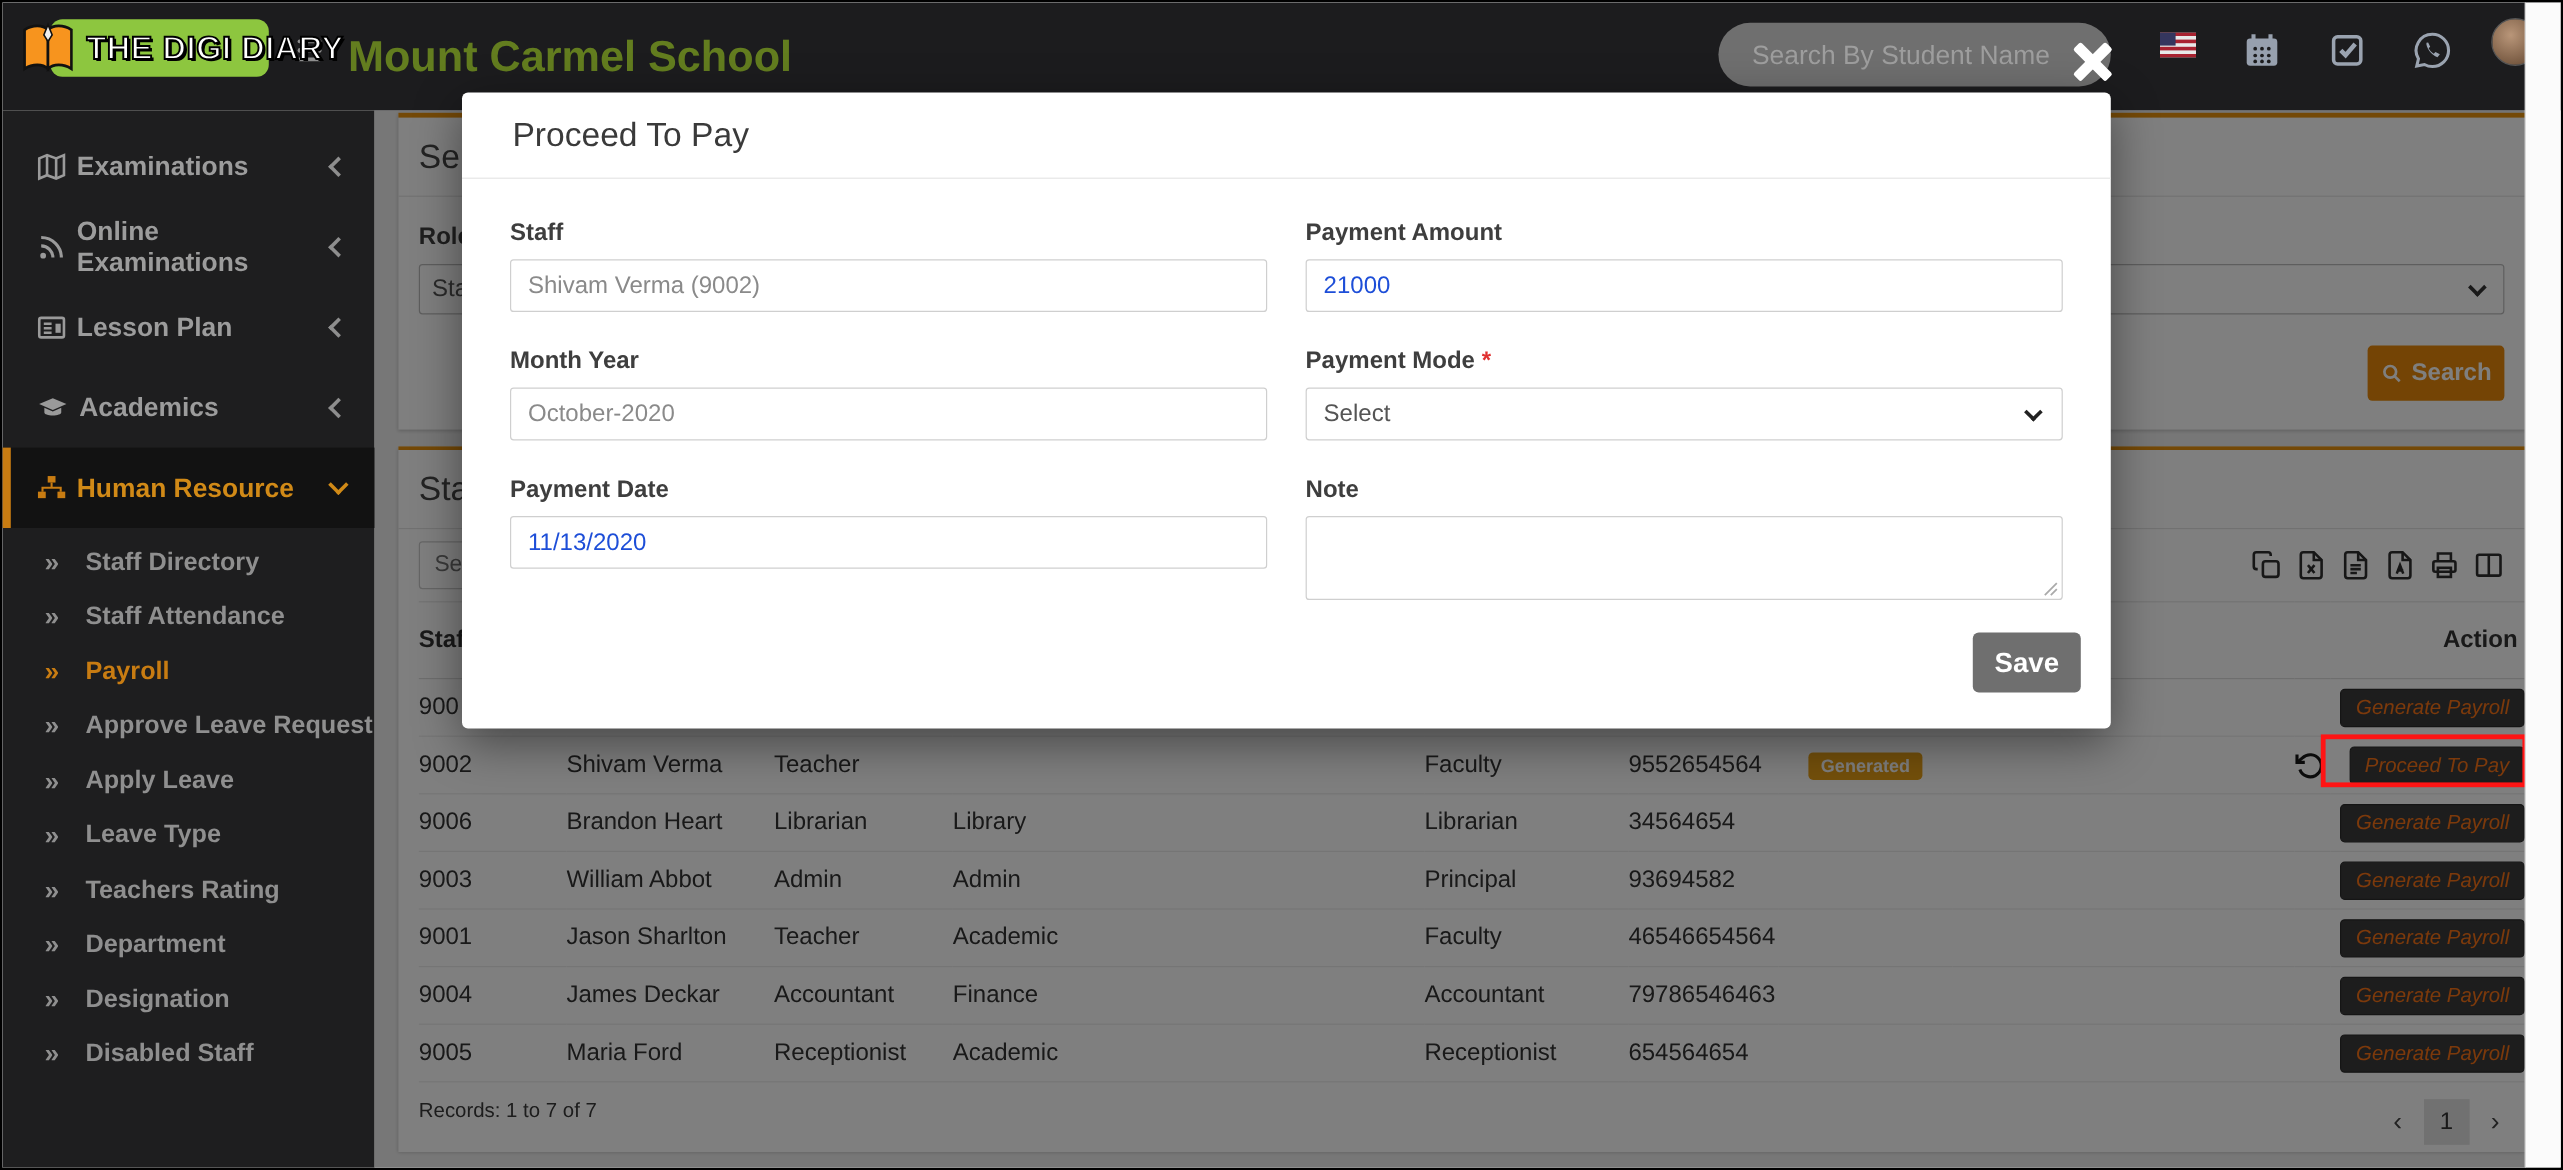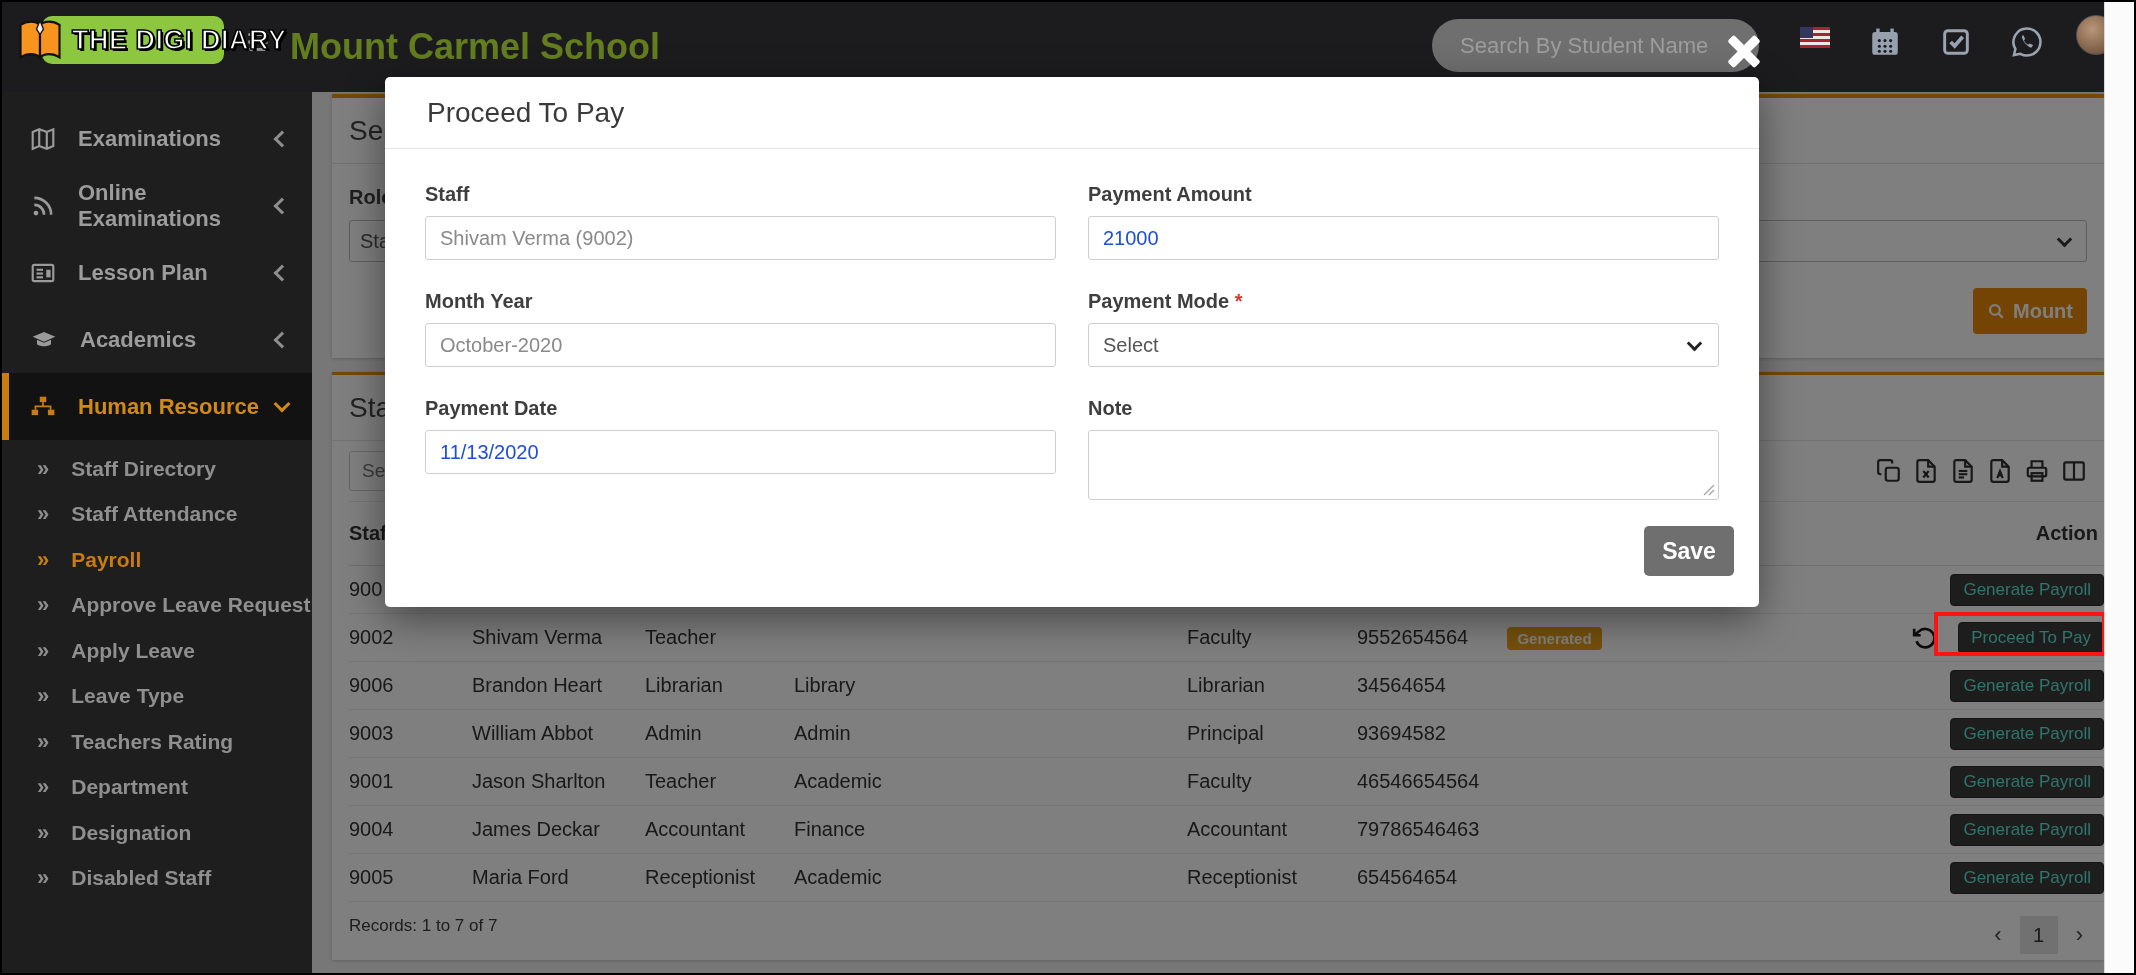--- a/index.html
+++ b/index.html
@@ -22,21 +22,21 @@
   .avatar{position:absolute;left:2074px;top:13px;width:40px;height:40px;border-radius:50%;background:radial-gradient(circle at 40% 35%,#b99679,#7a5c44 70%,#4d382a);border:1px solid #555;cursor:pointer;}
 
   
   .sidebar{position:absolute;left:0;top:90px;width:310px;height:885px;background:#1e1e1f;z-index:10;color:#9c9c9c;}
   .session-block{padding:8px 0 0 25px;border-bottom:1px solid #0c0c0c;height:73px;}
   .session-line{font-size:20px;font-weight:bold;color:#9a9a9a;line-height:30px;}
   .quick-row{display:flex;align-items:center;justify-content:space-between;padding-right:26px;}
   .grid-icon{cursor:pointer;}
   .nav{margin-top:13px;}
   .nav-item{height:67px;display:flex;align-items:center;padding:0 24px 0 28px;cursor:pointer;}
-  .nav-item .lbl{font-size:22px;font-weight:bold;margin-left:22px;flex:1;}
+  .nav-item .lbl{font-size:22px;font-weight:bold;margin-left:8px;flex:1;}
   .nav-item.active{background:#121212;border-left:7px solid #c87c12;padding-left:21px;}
   .nav-item.active .lbl{color:#d18a17;}
   .chev{width:12px;height:12px;border-left:3px solid #8e8e8e;border-bottom:3px solid #8e8e8e;transform:rotate(45deg);}
   .chev.down{border-color:#d18a17;transform:rotate(-45deg);margin-top:-6px;}
   .submenu{list-style:none;margin:0;padding:6px 0 0 0;}
   .submenu li{height:45.5px;display:flex;align-items:center;padding-left:35px;font-size:21px;font-weight:bold;color:#8f8f8f;cursor:pointer;}
   .submenu li .dbl{color:#8f8f8f;margin-right:22px;font-size:22px;}
   .submenu li.active, .submenu li.active .dbl{color:#c87c12;}
 
   
@@ -56,21 +56,21 @@
   .export-icons{display:flex;gap:11px;align-items:center;}
   .export-icons svg{cursor:pointer;}
 
   table.staff{border-collapse:collapse;table-layout:fixed;width:1755px;margin:0 17px;}
   .staff thead th{height:64px;border-top:1px solid #e6e6e6;border-bottom:1px solid #dcdcdc;font-size:20px;font-weight:bold;color:#333;text-align:left;padding:0;}
   .staff thead th.act{text-align:right;padding-right:6px;}
   .staff td{height:48px;border-bottom:1px solid #ebebeb;font-size:20px;color:#333;padding:0;white-space:nowrap;overflow:hidden;}
   .badge{display:inline-block;background:#e9a117;color:#fff;font-size:15px;font-weight:bold;padding:3px 10px;border-radius:4px;}
   .statuscell{text-align:center;}
   .actioncell{text-align:right;}
-  .dark-btn{display:inline-block;background:#3b3b3b;color:#5eead4;border:1px solid #2a2a2a;border-radius:4px;font-size:17px;padding:5px 12px;cursor:pointer;white-space:nowrap;}
+  .dark-btn{display:inline-block;background:#3b3b3b;color:#f97316;border:1px solid #2a2a2a;border-radius:4px;font-size:17px;padding:5px 12px;cursor:pointer;white-space:nowrap;font-style:italic;}
   .undocell svg{cursor:pointer;vertical-align:middle;}
 
   .table-footer{display:flex;justify-content:space-between;align-items:flex-start;padding:14px 17px 0 17px;}
   .records{font-size:17px;color:#3a3a3a;}
   .pager{display:flex;align-items:center;gap:14px;font-size:22px;color:#444;}
   .pager .pg-arrow{cursor:pointer;padding:0 4px;}
   .pager .pg-num{width:38px;height:38px;background:#e2e2e2;display:flex;align-items:center;justify-content:center;font-size:20px;color:#333;cursor:pointer;}
 
   
   .backdrop{position:absolute;left:310px;top:90px;width:1794px;height:885px;background:rgba(0,0,0,.5);z-index:40;}
@@ -270,21 +270,21 @@
         <div class="field-label">Role</div>
         <div class="selectbox">
           <span>Staff</span>
           <span class="chevdn"></span>
         </div>
         <button class="search-btn">
           <svg width="18" height="18" viewBox="0 0 24 24" fill="none" stroke="#fff" stroke-width="3">
               <circle cx="10.5" cy="10.5" r="6.5"></circle>
               <line x1="15.5" y1="15.5" x2="21" y2="21"></line>
             </svg>
-          <span>Mount</span>
+          <span>Search</span>
         </button>
       </div>
     </div>
 
     <div class="card card2">
       <div class="card-head">Staff List</div>
       <div class="toolbar-row">
         <input class="tbl-search" placeholder="Search..." style="">
         <div class="export-icons">
           <svg width="26" height="26" viewBox="0 0 24 24" fill="none" stroke="#2e2e2e" stroke-width="2">

